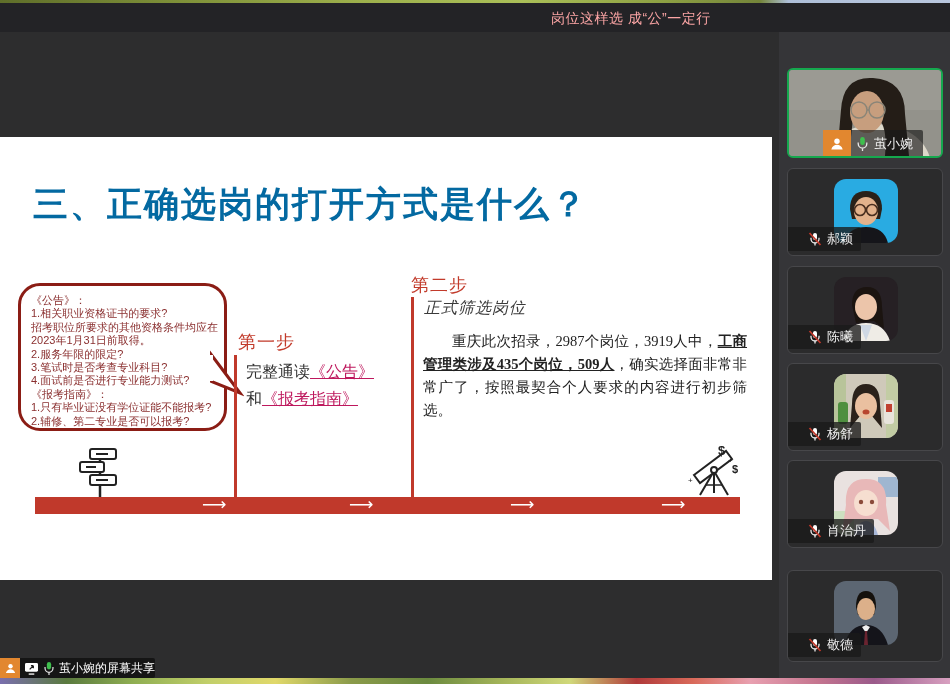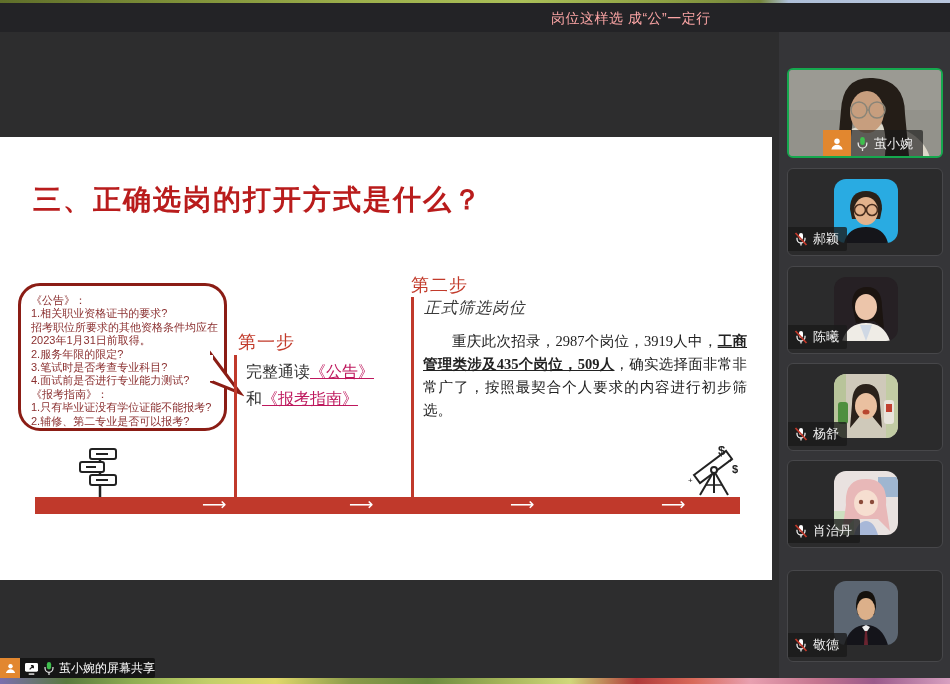--- a/index.html
+++ b/index.html
@@ -8,21 +8,21 @@
   
   .wall-top{position:absolute;left:0;top:0;width:950px;height:3px;
     background:linear-gradient(90deg,#5f6e2a 0%,#7d8f38 18%,#9db04c 38%,#aabf58 55%,#8da043 70%,#74853a 80%,#aebfd8 83%,#b9c7de 100%);}
   .wall-bottom{position:absolute;left:0;top:678px;width:950px;height:6px;
     background:linear-gradient(90deg,#7a6fae 0%,#5a7a3f 7%,#8fae52 14%,#c2cf6a 22%,#e0d86a 29%,#8a9a4a 37%,#6b8a3f 45%,#a5b55a 53%,#d0d87a 60%,#b03a3a 67%,#d96a5a 73%,#e8a0b0 79%,#c5758f 86%,#9a5a8a 92%,#d8a0c0 100%);}
   
   .topbar{position:absolute;left:0;top:3px;width:950px;height:29px;background:#232326;}
   .topbar .title{position:absolute;left:538px;top:7px;color:#fca5a5;font-size:14px;letter-spacing:.5px;margin-left:13px;}
   
   .slide{position:absolute;left:0;top:137px;width:772px;height:443px;background:#ffffff;}
-  .heading{position:absolute;left:33px;top:44px;font-size:28px;font-weight:bold;color:#b91c1c;letter-spacing:2px;}
+  .heading{position:absolute;left:33px;top:44px;font-size:35px;font-weight:bold;color:#0369a1;letter-spacing:2px;}
   .bubble{position:absolute;left:18px;top:146px;width:186px;height:128px;border:3px solid #8b1d15;
     border-radius:22px;padding:8px 7px 6px 10px;color:#8a2f2f;font-size:11px;line-height:13.4px;background:#fff;}
   .bubble-tail{position:absolute;left:210px;top:212px;}
   .step-label{position:absolute;font-size:18px;font-weight:normal;color:#c23b2b;letter-spacing:1px;}
   .step1-label{left:238px;top:193px;}
   .step2-label{left:411px;top:136px;}
   .step1-text{position:absolute;left:246px;top:221px;font-size:16px;color:#333;line-height:27px;}
   .slide-link{color:#be185d;text-decoration:underline;}
   .step2-sub{position:absolute;left:424px;top:161px;font-size:16px;color:#3a3a3a;letter-spacing:1px;font-style:italic;}
   .step2-para{position:absolute;left:423px;top:193px;width:324px;font-family:"Liberation Serif","DejaVu Serif",serif;
@@ -33,21 +33,21 @@
   .vline2{left:411px;top:160px;height:200px;}
   .redbar{position:absolute;left:35px;top:360px;width:705px;height:17px;background:#c0392b;}
   .redbar .arr{position:absolute;top:-3px;color:#ffffff;font-size:17px;}
   .icon-signpost{position:absolute;left:78px;top:310px;}
   .icon-telescope{position:absolute;left:686px;top:308px;}
   
   .sidebar{position:absolute;left:779px;top:32px;width:171px;height:646px;background:#353538;}
   .tile{position:absolute;left:8px;width:156px;height:88px;background:#2b2b2c;border:1px solid #47474a;border-radius:6px;box-sizing:border-box;}
   .tile.video{height:90px;border:2px solid #15a84e;background:#8f8e88;overflow:hidden;}
   .tile .name-label{position:absolute;left:0;bottom:4px;display:flex;align-items:center;gap:5px;
-    background:rgba(25,25,25,.78);color:#f0f0f0;font-size:13px;padding:3px 8px 3px 6px;border-radius:0 2px 2px 0;}
+    background:rgba(25,25,25,.78);color:#f0f0f0;font-size:13px;padding:3px 8px 3px 20px;border-radius:0 2px 2px 0;}
   .tile.video .name-label{left:-2px;bottom:-2px;padding:0 10px 0 0;height:28px;background:rgba(25,25,25,.65);margin-left:36px;}
   .badge-orange{width:28px;height:28px;background:#e2872f;display:flex;align-items:center;justify-content:center;flex:0 0 auto;}
   .avatar{position:absolute;left:46px;top:10px;width:64px;height:64px;border-radius:12px;overflow:hidden;}
   
   .share-pill{position:absolute;left:0;top:658px;height:20px;display:flex;align-items:center;gap:4px;
     background:rgba(18,18,18,.88);color:#fff;font-size:12px;padding-right:0;border-radius:0 2px 2px 0;}
   .share-pill .badge-orange{width:20px;height:20px;}
   .mic{display:inline-block;flex:0 0 auto;}
   .bubble div{white-space:nowrap;}
 </style>

